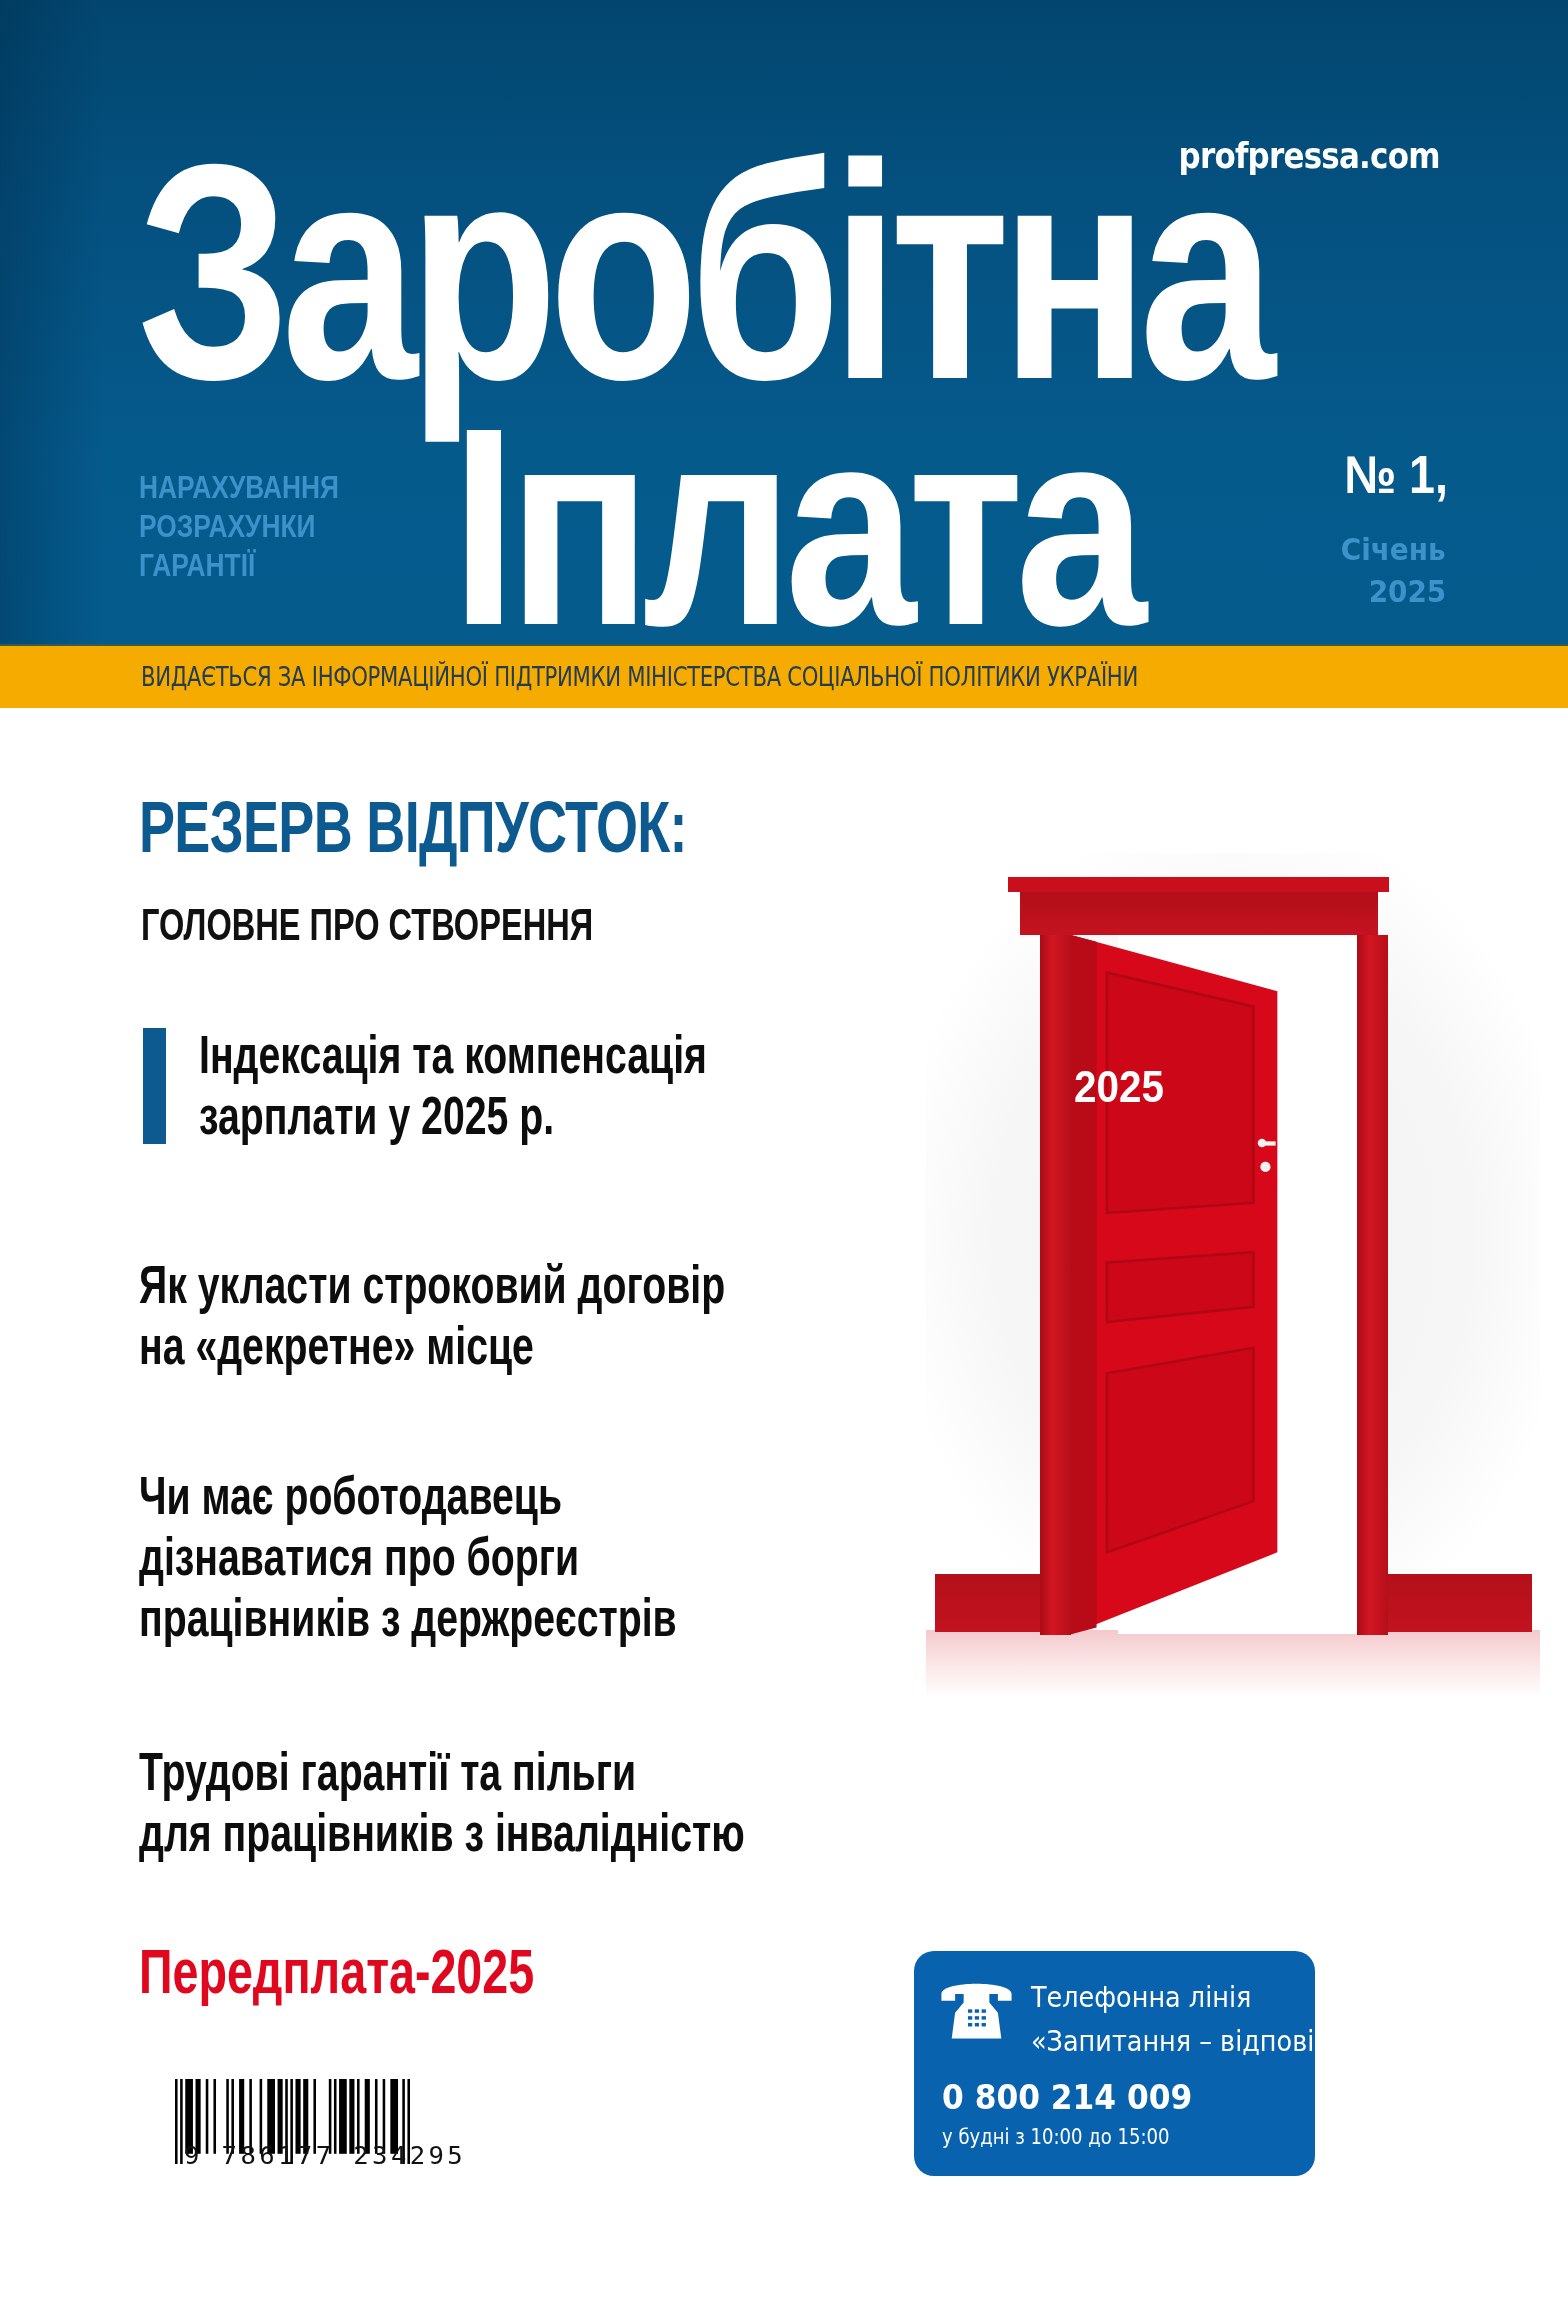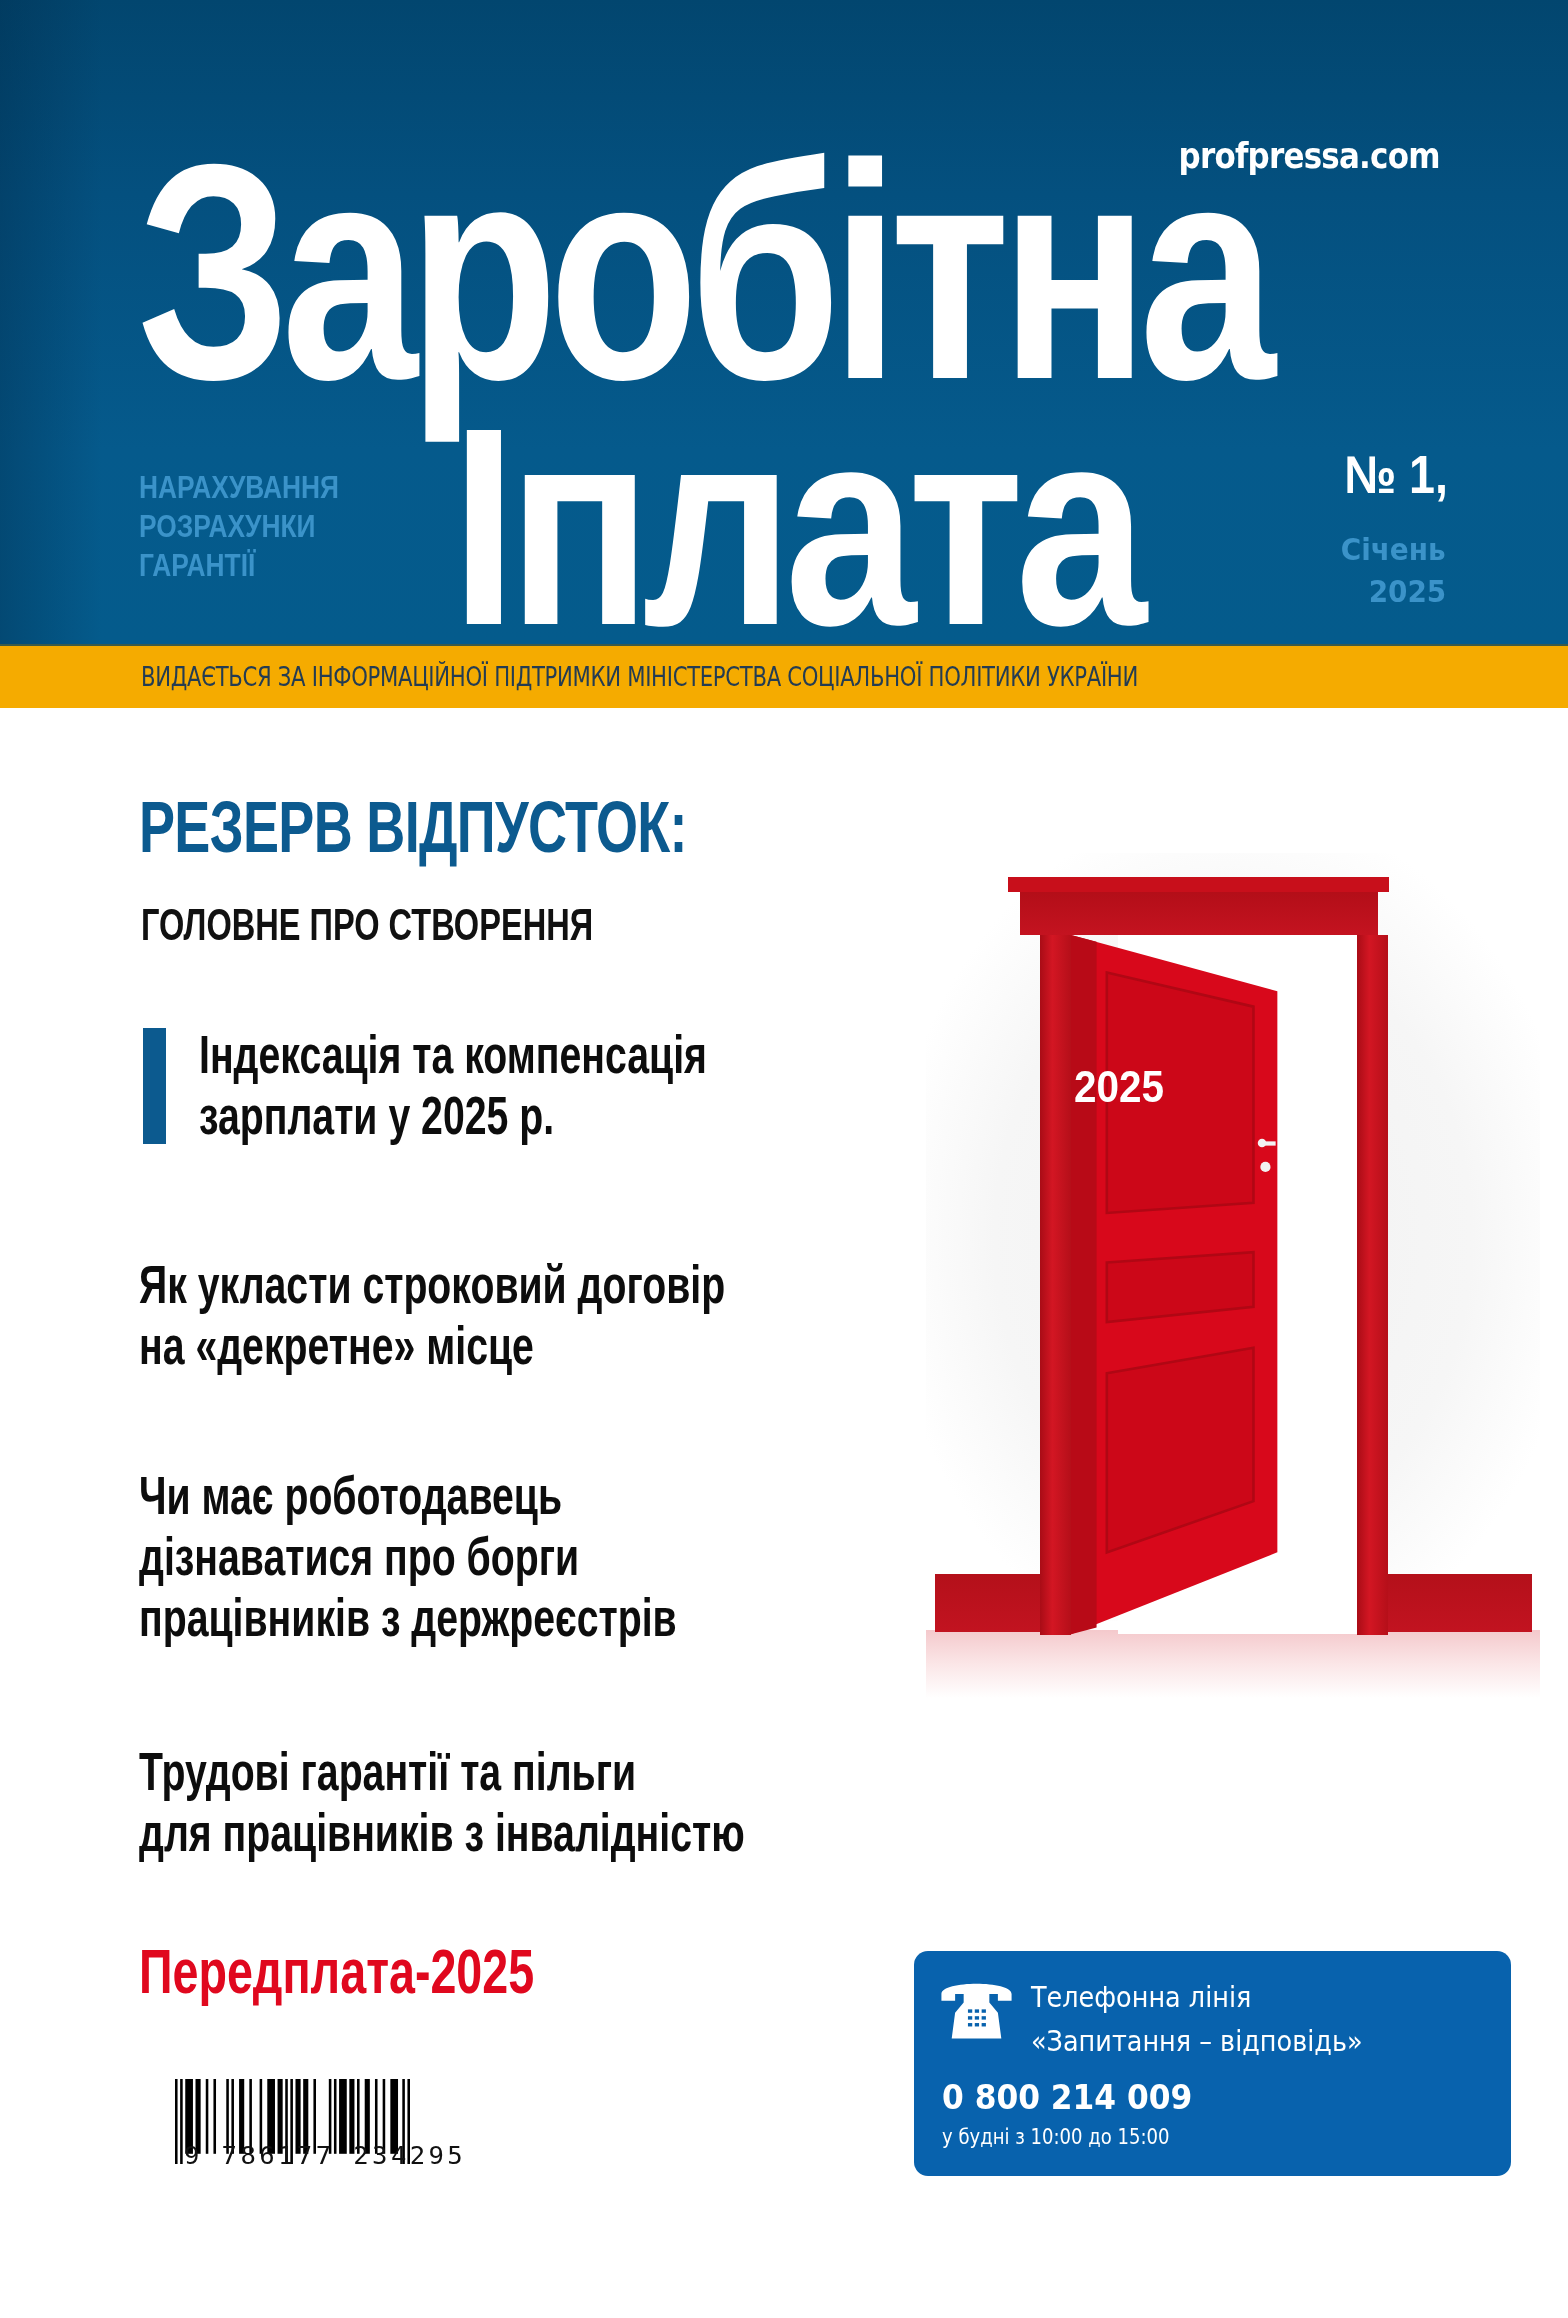--- a/index.html
+++ b/index.html
@@ -130,22 +130,22 @@
     font-family: "Liberation Sans", sans-serif; font-weight: bold; font-size: 63px;
     white-space: nowrap; transform: scaleX(0.74); transform-origin: left top;
   }
   .barcode { position: absolute; left: 175px; top: 2079px; width: 235px; height: 85px; }
   .isbn {
     position: absolute; left: 152px; top: 2140px;
     font-family: "DejaVu Sans Mono", monospace; font-size: 25.6px; color: #111;
     letter-spacing: 3.4px; background: transparent; white-space: pre; margin-left: 32px;
   }
   .phone-box {
-    position: absolute; left: 914px; top: 1951px; width: 597px; height: 225px;
-    background: #0862ad; border-radius: 14px;
+    position: absolute; left: 914px; top: 1951px; width: 401px; height: 225px;
+    background: #0862ad; border-radius: 20px;
   }
   .phone-icon { position: absolute; left: 24px; top: 24px; width: 77px; height: 67px; }
   .phone-line1, .phone-line2 {
     position: absolute; left: 117px; color: #ffffff;
     font-family: "DejaVu Sans", sans-serif; font-size: 29px; white-space: nowrap;
     transform: scaleX(0.88); transform-origin: left top;
   }
   .phone-line1 { top: 29px; }
   .phone-line2 { top: 73px; }
   .phone-number {

